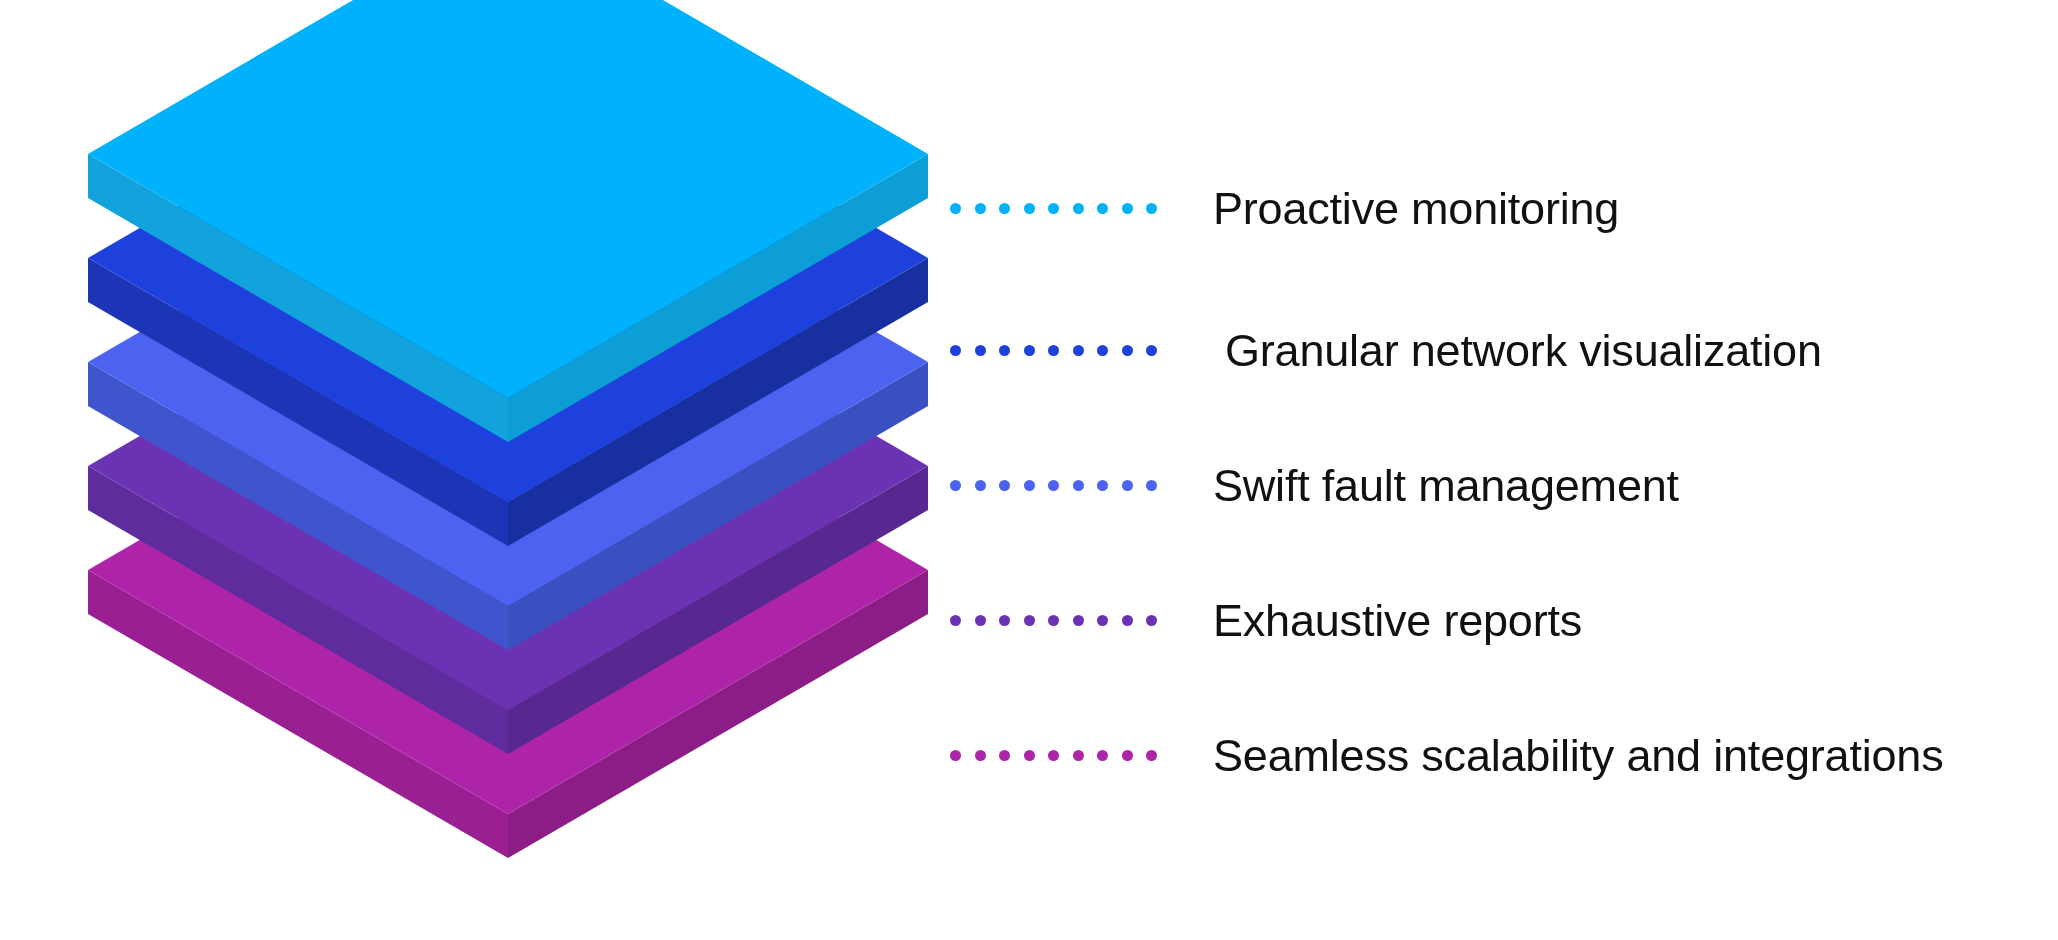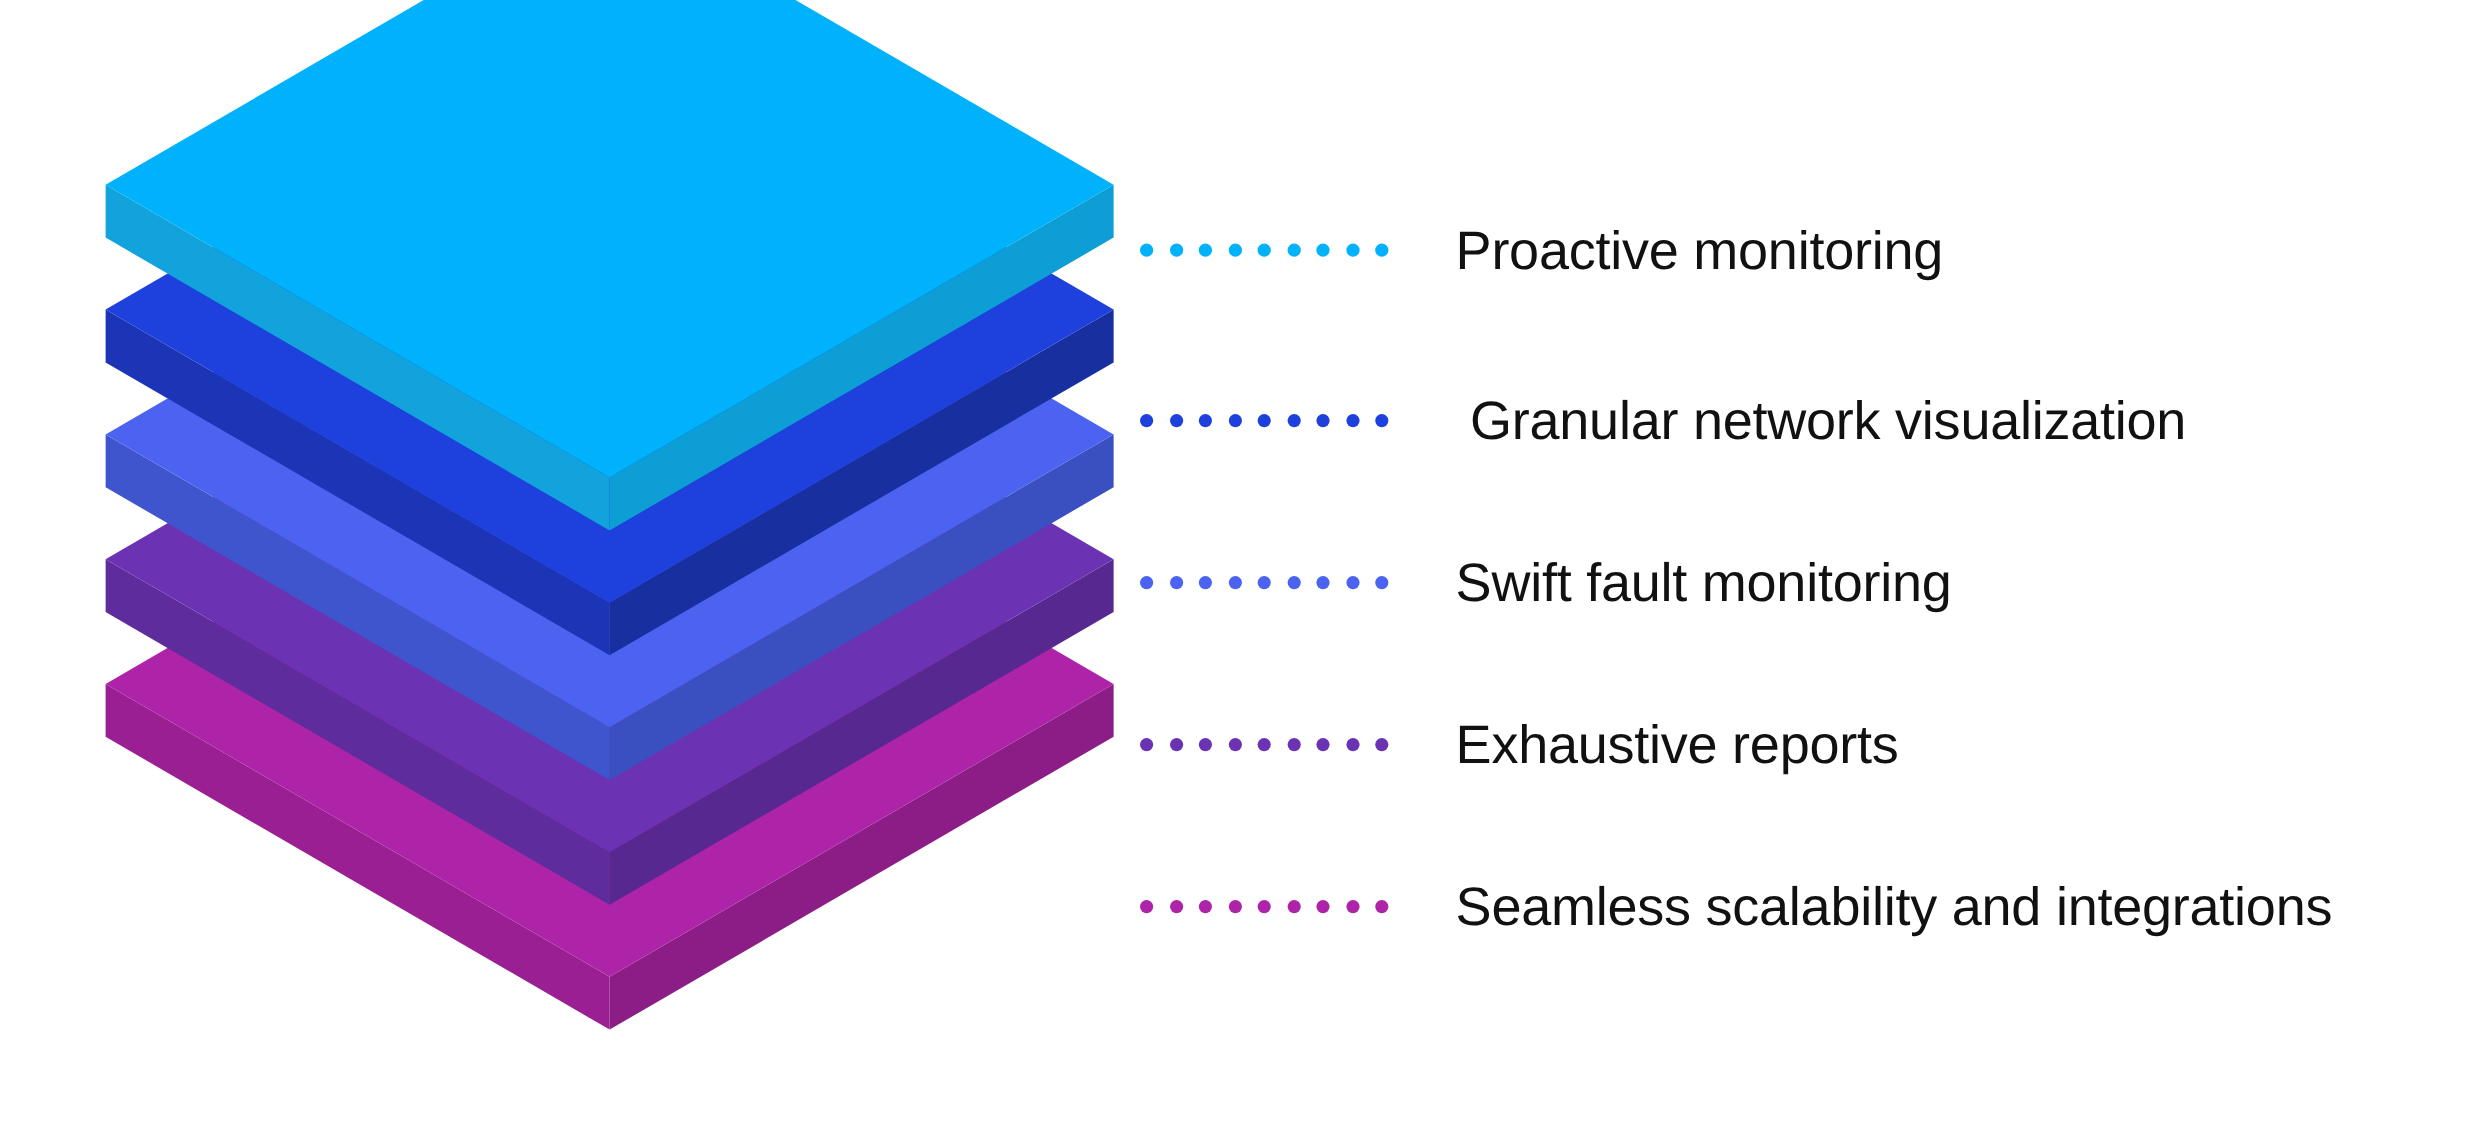--- a/index.html
+++ b/index.html
@@ -112,21 +112,21 @@
         <span class="dot" style="background: rgb(75, 99, 240);"></span>
           <span class="dot" style="background: rgb(75, 99, 240);"></span>
           <span class="dot" style="background: rgb(75, 99, 240);"></span>
           <span class="dot" style="background: rgb(75, 99, 240);"></span>
           <span class="dot" style="background: rgb(75, 99, 240);"></span>
           <span class="dot" style="background: rgb(75, 99, 240);"></span>
           <span class="dot" style="background: rgb(75, 99, 240);"></span>
           <span class="dot" style="background: rgb(75, 99, 240);"></span>
           <span class="dot" style="background: rgb(75, 99, 240);"></span>
       </span>
-      <span class="row-label">Swift fault monitoring</span>
+      <span class="row-label">Swift fault management</span>
     </div>
 
     <div class="row" style="left:950px;top:725px;">
       <span class="dots">
         <span class="dot" style="background: rgb(174, 36, 168);"></span>
           <span class="dot" style="background: rgb(174, 36, 168);"></span>
           <span class="dot" style="background: rgb(174, 36, 168);"></span>
           <span class="dot" style="background: rgb(174, 36, 168);"></span>
           <span class="dot" style="background: rgb(174, 36, 168);"></span>
           <span class="dot" style="background: rgb(174, 36, 168);"></span>

